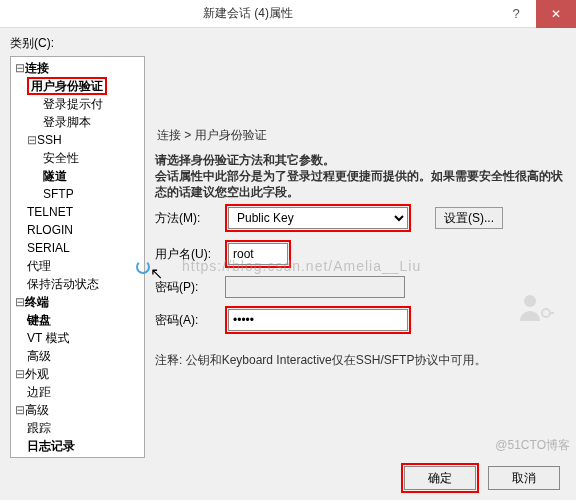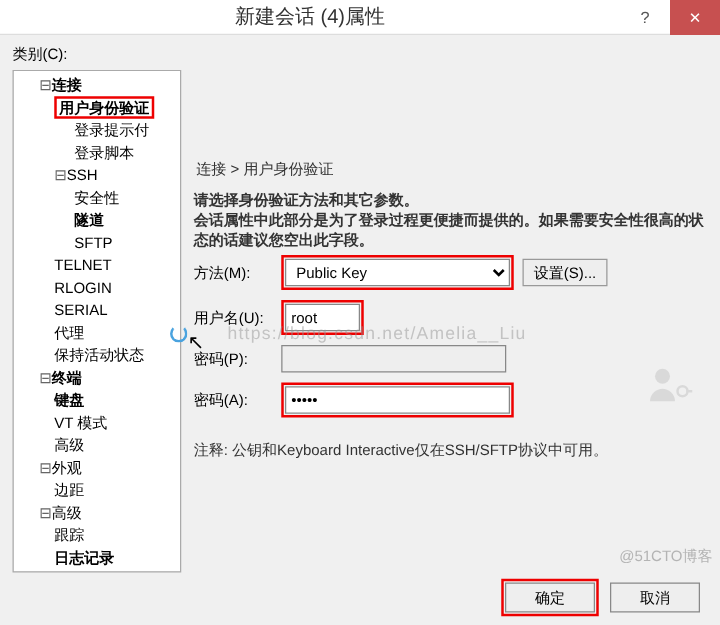--- a/index.html
+++ b/index.html
@@ -1,39 +1,39 @@
 <!DOCTYPE html>
 <html><head>
 <meta charset="utf-8">
 <style>
 * { box-sizing: border-box; margin: 0; padding: 0; font-family: "Microsoft YaHei", "SimSun", sans-serif; }
 body { width: 576px; height: 500px; background: #f0f0f0; overflow: hidden; position: relative; }
 .titlebar { height: 28px; background: #fff; display: flex; align-items: center; position: relative; border-bottom: 1px solid #ddd; }
-.titlebar .title { flex: 1; text-align: center; font-size: 16px; color: #333; }
+.titlebar .title { flex: 1; text-align: center; font-size: 12px; color: #333; }
 .titlebar .help { width: 40px; height: 28px; display: flex; align-items: center; justify-content: center; font-size: 13px; color: #555; }
 .titlebar .close { width: 40px; height: 28px; background: #c75050; color: #fff; display: flex; align-items: center; justify-content: center; font-size: 12px; }
 .body { display: flex; padding: 8px 10px 4px 10px; height: 432px; background: #f0f0f0; align-items: center; }
 .left { width: 135px; }
 .left-label { font-size: 12px; margin-bottom: 4px; }
-.tree { border: 1px solid #aaa; background: #fff; height: 402px; overflow: auto; font-size: 12px; padding: 2px 16px; }
+.tree { border: 1px solid #aaa; background: #fff; height: 402px; overflow: auto; font-size: 12px; padding: 2px 0; }
 .node { white-space: nowrap; padding: 1px 0 1px 4px; line-height: 16px; }
 .node .tw { display: inline-block; width: 10px; color: #666; cursor: pointer; }
 .node .lbl { cursor: pointer; }
 .d1 { padding-left: 16px; }
 .d2 { padding-left: 32px; }
 .bold { font-weight: bold; }
 .hl { border: 2px solid #e00; padding: 0 2px; }
 .right { flex: 1; padding-left: 10px; position: relative; }
 .breadcrumb { font-size: 12px; color: #2a6496; padding: 4px 0 8px 2px; }
 .breadcrumb span { color: #333; }
 .desc { font-size: 12px; color: #333; line-height: 16px; margin-bottom: 4px; font-weight: bold; }
 .form-row { display: flex; align-items: center; margin-bottom: 8px; }
 .form-row label { width: 70px; font-size: 12px; }
 .form-row .ctrl { width: 180px; height: 22px; border: 1px solid #888; background: #fff; font-size: 12px; padding: 0 4px; }
-.form-row .btn-side { margin-left: 7px; height: 22px; font-size: 12px; padding: 0 8px; border: 1px solid #999; background: #eee; }
+.form-row .btn-side { margin-left: 24px; height: 22px; font-size: 12px; padding: 0 8px; border: 1px solid #999; background: #eee; }
 .hl-box { border: 2px solid #e00; padding: 1px; display: inline-block; }
 select.ctrl { padding: 0; }
 .note { font-size: 12px; color: #333; margin-top: 18px; }
 .user-icon { position: absolute; right: 12px; top: 168px; width: 36px; height: 32px; opacity:.25; }
 .user-icon svg { width: 100%; height: 100%; }
 .cursor { position: absolute; left: 150px; top: 264px; font-size: 16px; color: #000; pointer-events: none; }
 .loading-ring { position: absolute; left: 136px; top: 260px; width: 14px; height: 14px; border: 2px solid #4aa3df; border-top-color: transparent; border-radius: 50%; }
 .watermark { position: absolute; left: 182px; top: 258px; font-size: 14px; color: rgba(150,150,150,.5); letter-spacing: 1px; pointer-events: none; }
 .watermark2 { position: absolute; right: 6px; bottom: 46px; font-size: 12px; color: rgba(120,120,120,.5); pointer-events: none; }
 .footer { height: 36px; display: flex; justify-content: flex-end; align-items: center; padding: 0 16px; gap: 12px; background:#f0f0f0;}

